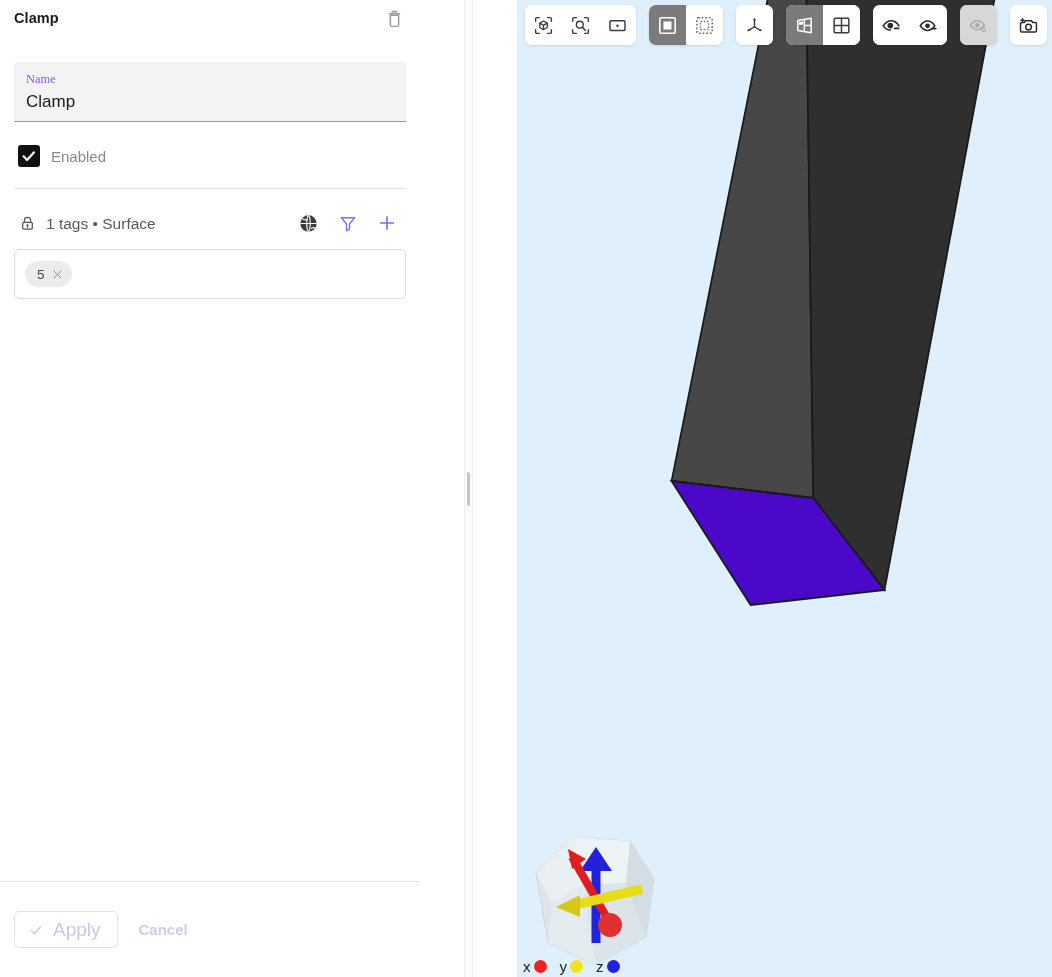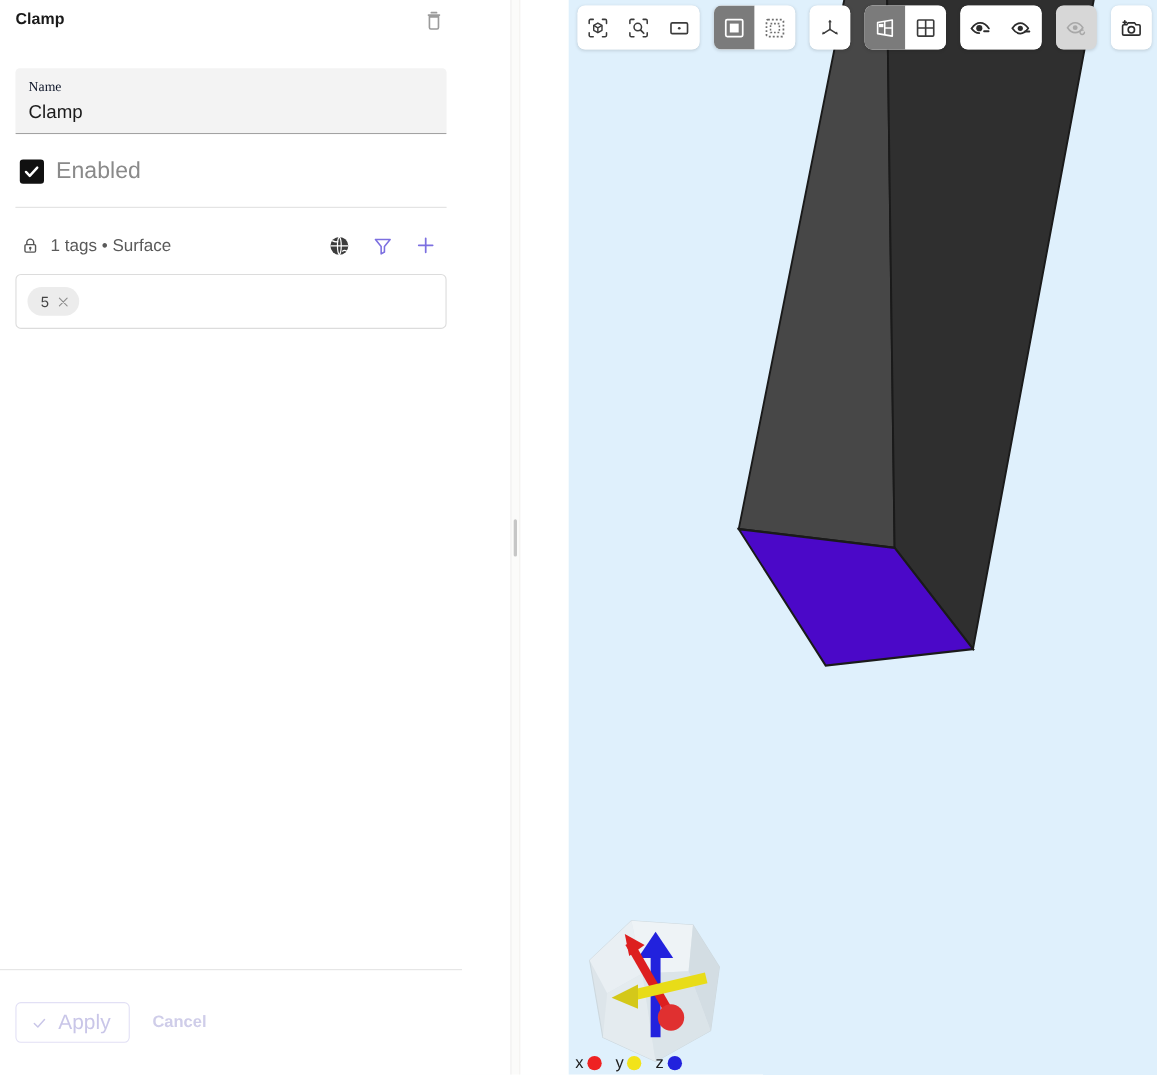--- a/index.html
+++ b/index.html
@@ -65,21 +65,21 @@
     background: #f3f3f3;
     border-bottom: 1px solid #9a9a9a;
     border-radius: 4px 4px 0 0;
     padding: 8px 12px 6px 12px;
     height: 60px;
     margin-top: 6px;
     cursor: text;
   }
   .field-label {
     font-size: 12.5px;
-    color: #0f172a;
+    color: #8b5cf6;
     line-height: 18px;
     font-family: "Liberation Serif", serif;
   }
   .field-value {
     font-size: 17px;
     color: #1a1a1a;
     line-height: 26px;
     margin-top: 1px;
   }
 
@@ -96,21 +96,21 @@
   .checkbox {
     width: 22px; height: 22px;
     background: #111111;
     border-radius: 3px;
     display: flex;
     align-items: center;
     justify-content: center;
     flex: 0 0 22px;
   }
   .check-label {
-    font-size: 21px;
+    font-size: 15px;
     color: #8a8a8a;
   }
 
   
   .divider {
     height: 1px;
     background: #e2e2e2;
     margin-top: 11px;
   }
 

